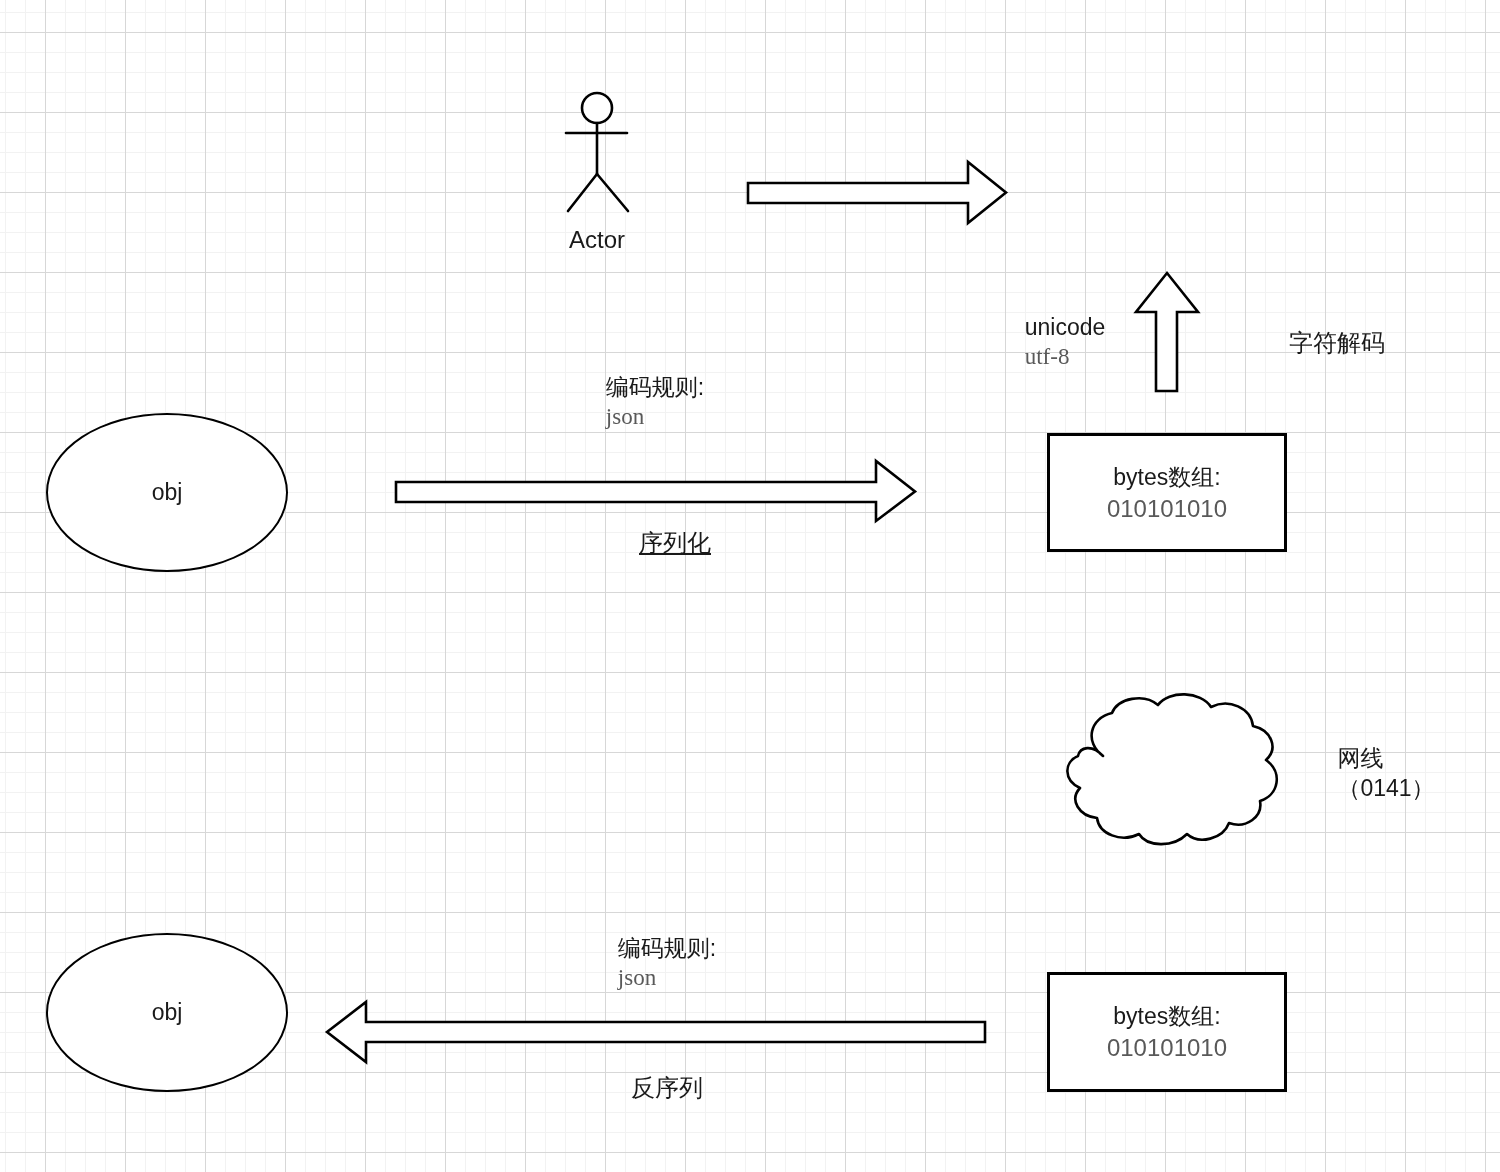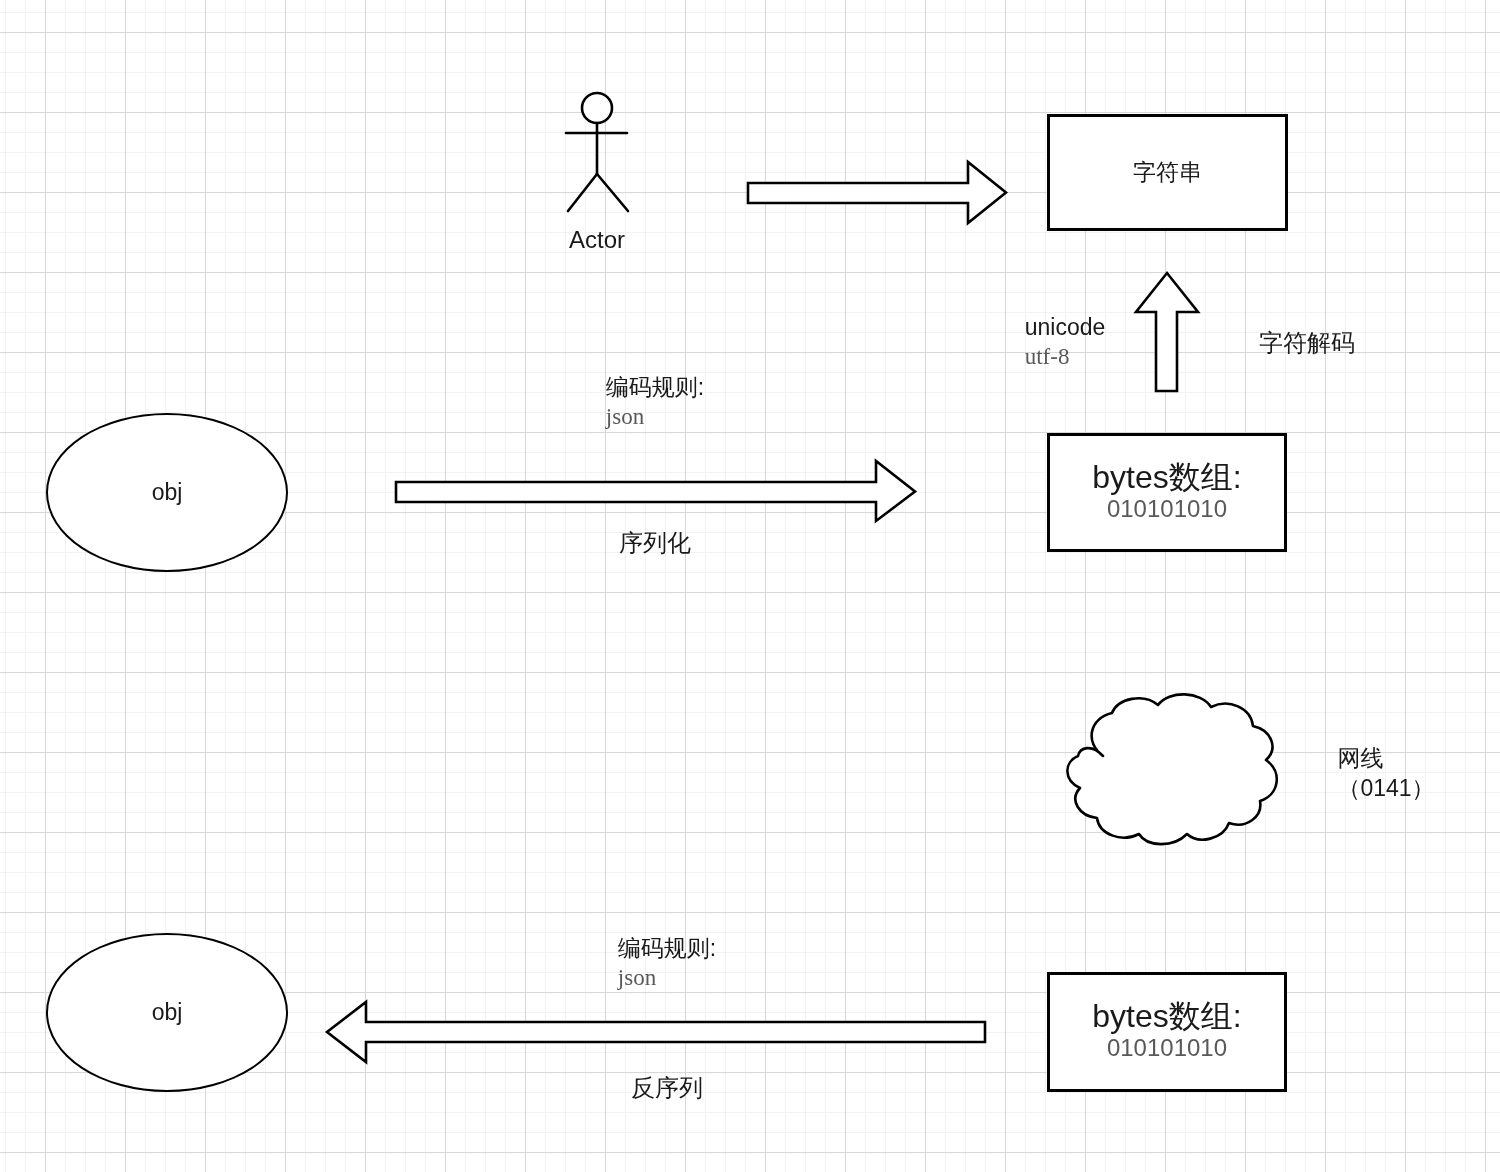--- a/index.html
+++ b/index.html
@@ -35,21 +35,21 @@
     flex-direction: column;
     align-items: center;
     justify-content: center;
     text-align: center;
   }
   .node.ellipse {
     border-radius: 50%;
     border-width: 2.5px;
   }
   .node .line1 {
-    font-size: 32px;
+    font-size: 23px;
     color: #1a1a1a;
     line-height: 31px;
     white-space: nowrap;
   }
   .node .line2 {
     font-size: 24px;
     color: #595959;
     line-height: 31px;
     white-space: nowrap;
   }
@@ -119,41 +119,38 @@
          C 1223,839 1199,845 1187,834
          C 1173,848 1147,847 1139,834
          C 1121,843 1099,834 1097,818
          C 1079,816 1069,800 1080,788
          C 1063,780 1064,762 1078,756
          C 1080,747 1092,744 1103,756 Z" fill="#ffffff" stroke="#000000" stroke-width="2.6" stroke-linejoin="round"></path>
   </svg>
 
   <div class="txt single" style="left:597px; top:240px;">Actor</div>
 
-  <div class="node" style="left:1047px; top:114px; width:241px; height:117px;">
-    <span class="solo">字符串</span>
-  </div>
 
   <div class="txt" style="left:1065px; top:342px;">
     <span class="l1">unicode</span>
     <span class="l2">utf-8</span>
   </div>
 
-  <div class="txt single" style="left:1307px; top:343px;">字符解码</div>
+  <div class="txt single" style="left:1337px; top:343px;">字符解码</div>
 
   <div class="node ellipse" style="left:46px; top:413px; width:242px; height:159px;">
     <span class="solo">obj</span>
   </div>
 
   <div class="txt" style="left:655px; top:402px;">
     <span class="l1">编码规则:</span>
     <span class="l2">json</span>
   </div>
 
-  <div class="txt single" style="left:655px; top:543px;">序列化</div>
+  <div class="txt single" style="left:675px; top:543px;text-decoration:underline;">序列化</div>
 
   <div class="node" style="left:1047px; top:433px; width:240px; height:119px;">
     <span class="line1">bytes数组:</span>
     <span class="line2">010101010</span>
   </div>
 
   <div class="txt" style="left:1386px; top:773px;">
     <span class="l1">网线</span>
     <span class="l1">（0141）</span>
   </div>

